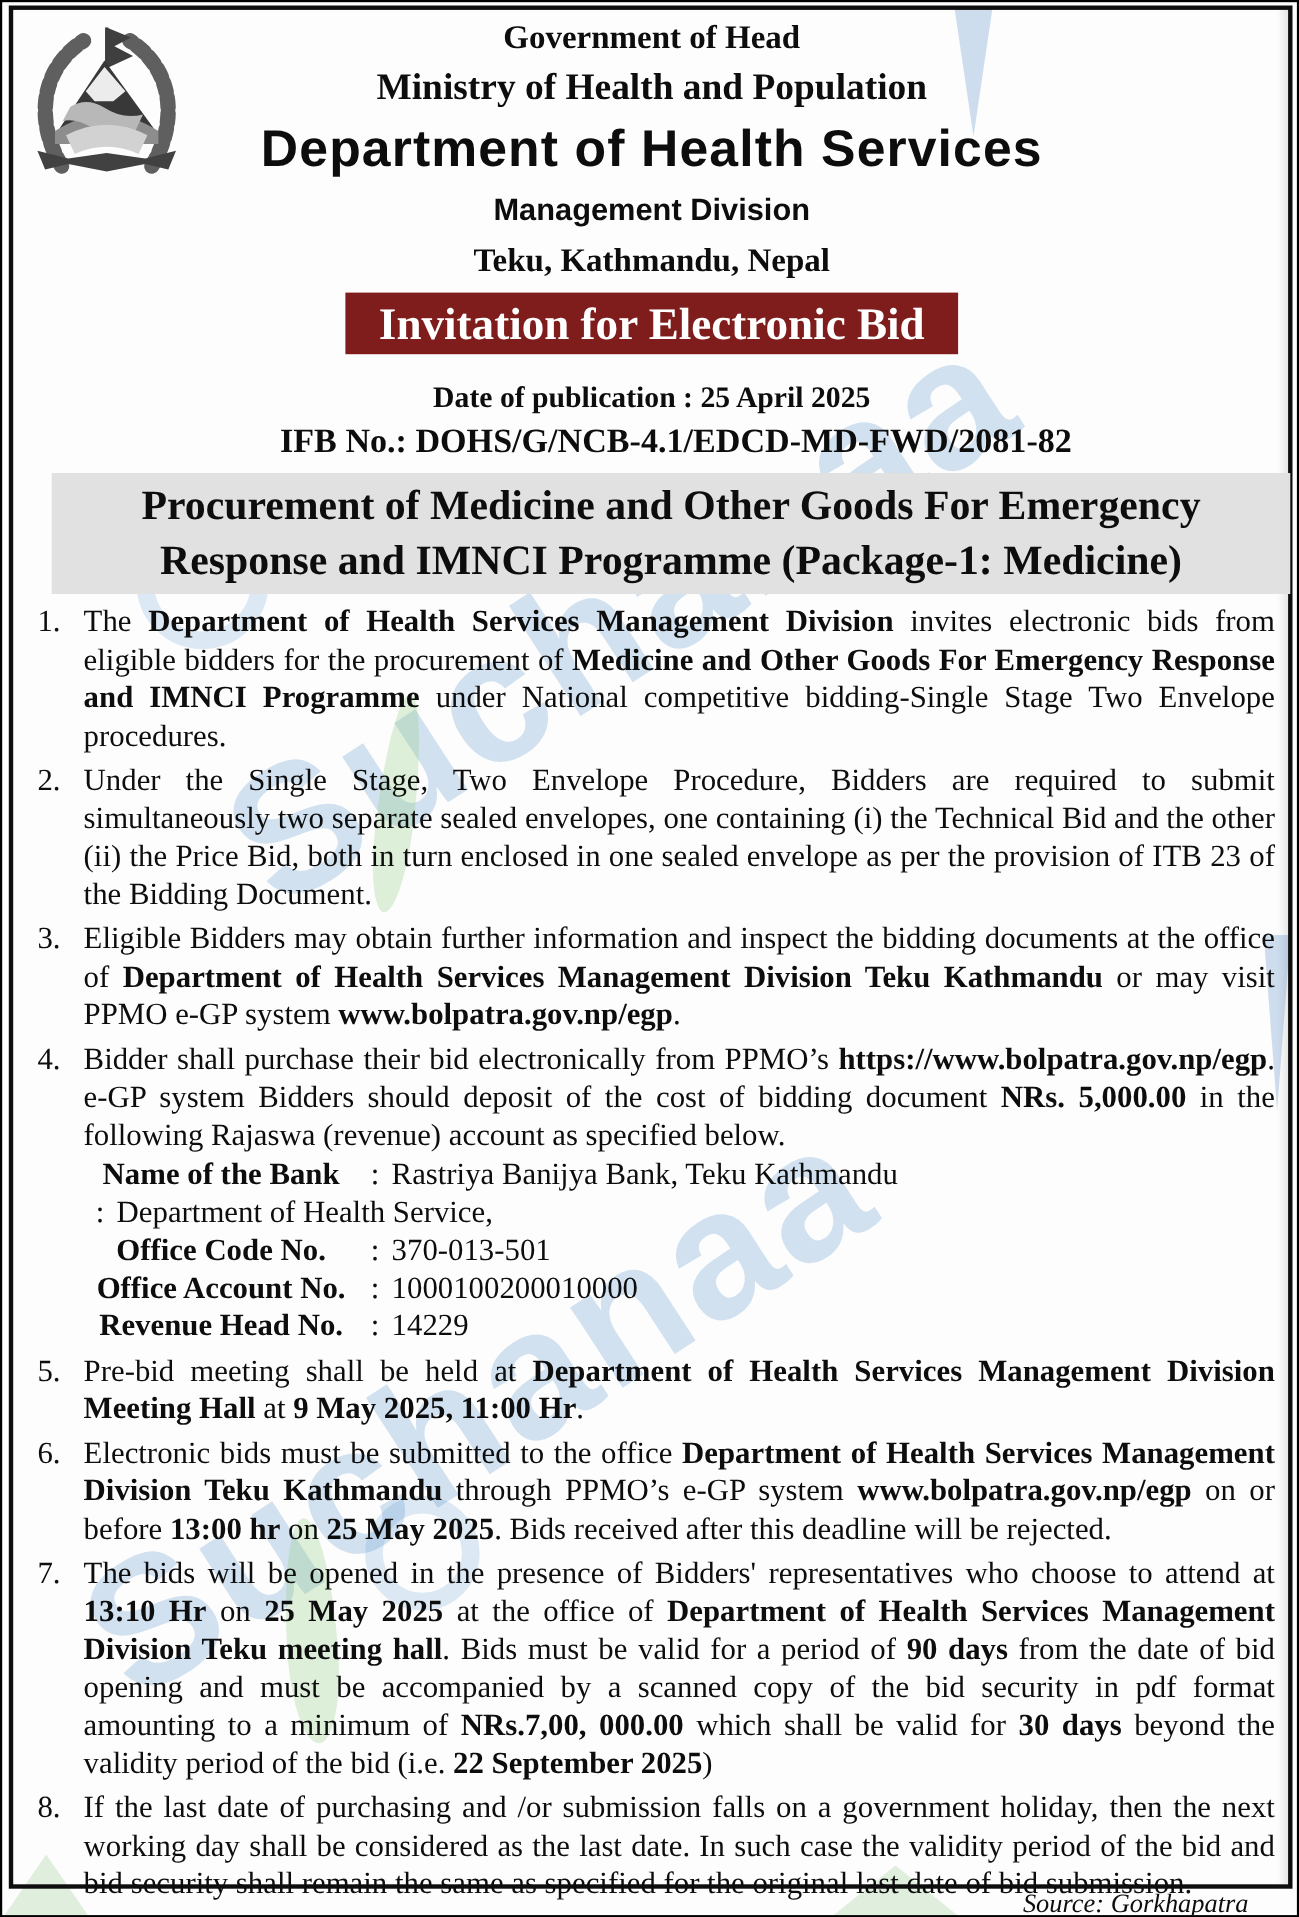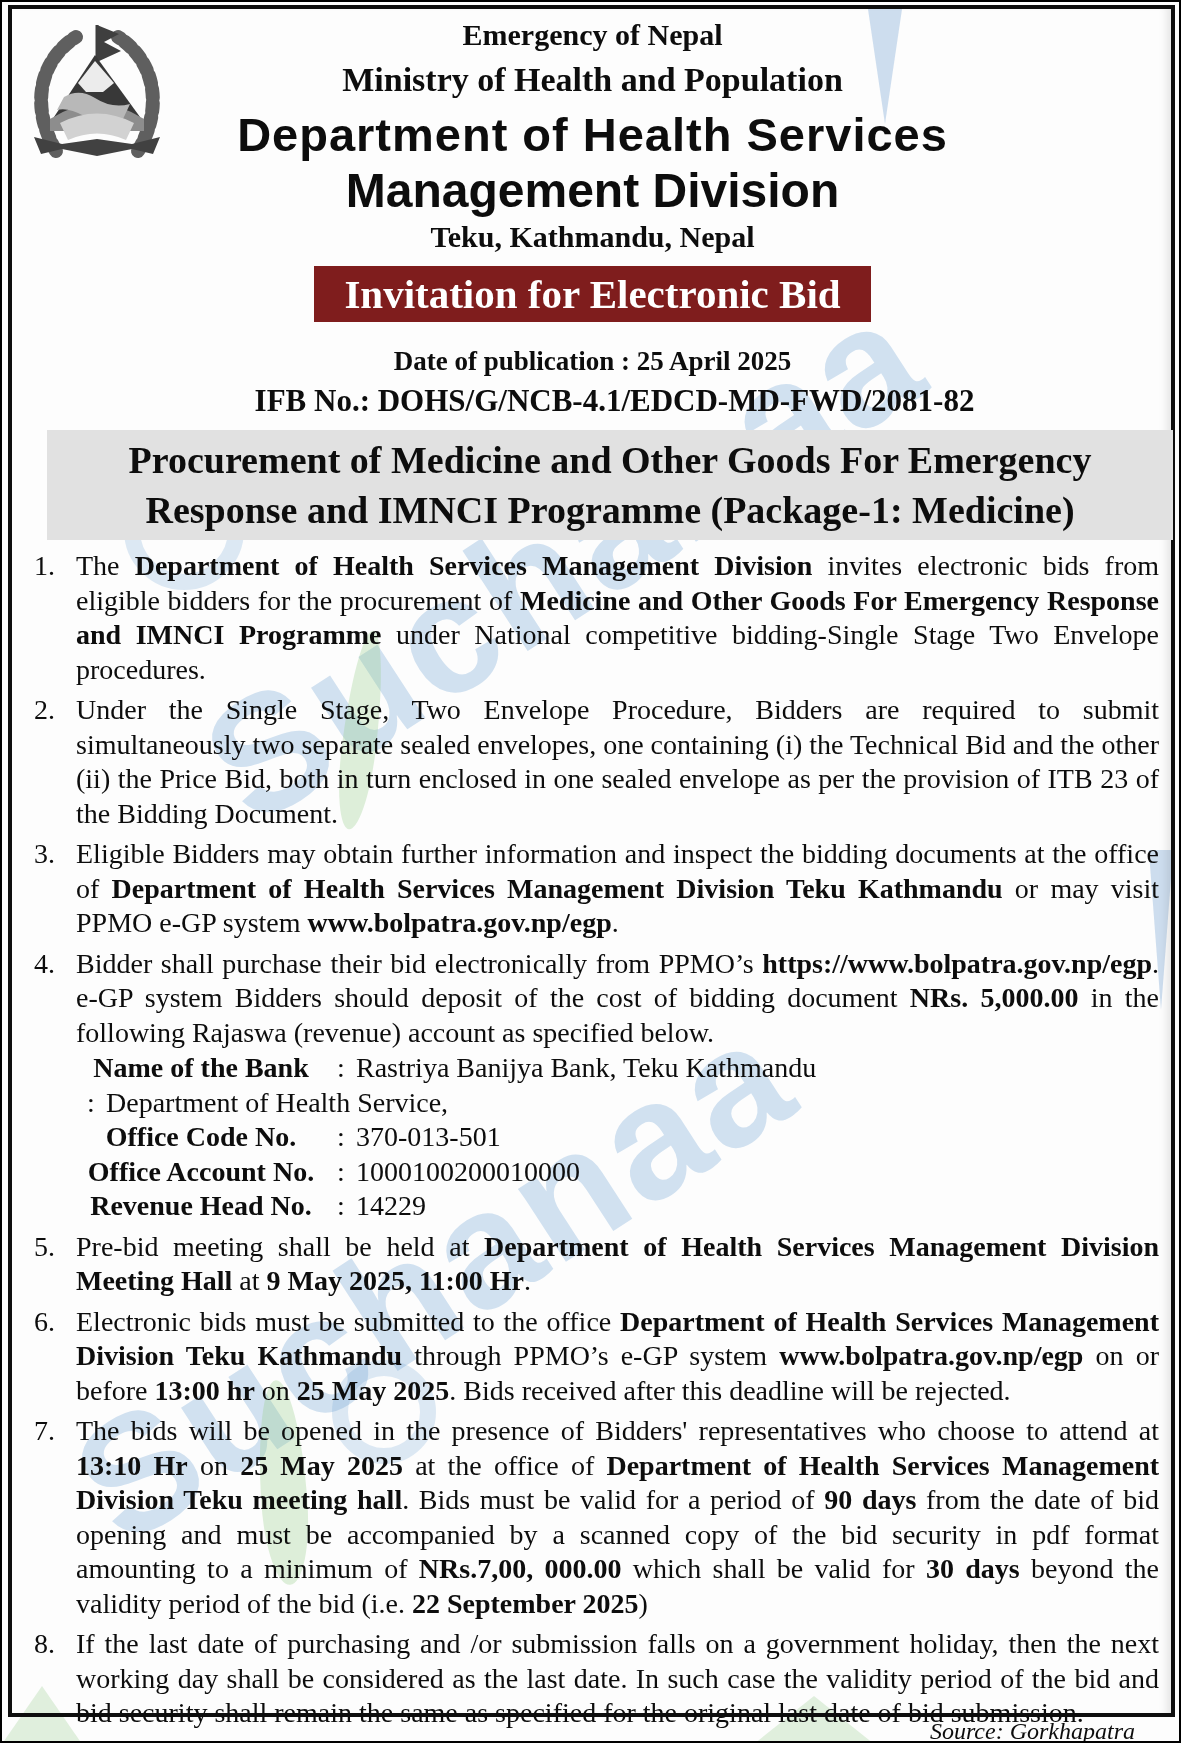--- a/index.html
+++ b/index.html
@@ -27,21 +27,21 @@
   .wm-ring { position:absolute; border-radius:50%; border:16px solid rgba(105,160,210,0.22); }
   .wm-leaf { position:absolute; background:rgba(150,205,135,0.30); border-radius:50% 50% 50% 50% / 60% 60% 40% 40%; }
   .wm-tri  { position:absolute; background:rgba(165,195,225,0.55); clip-path:polygon(12% 0, 88% 0, 50% 100%); }
   .wm-tri-up { position:absolute; background:rgba(160,210,150,0.30); clip-path:polygon(50% 0, 100% 100%, 0 100%); }
   
   .content { position:absolute; left:10px; top:7px; width:1161px; z-index:3; }
   .header { text-align:center; padding-top:6px; }
   .h-gov      { font-weight:bold; font-size:30px; line-height:40px; }
   .h-ministry { font-weight:bold; font-size:34px; line-height:50px; }
   .h-dept     { font-family:"Liberation Sans", sans-serif; font-weight:bold; font-size:47px; line-height:60px; letter-spacing:1px; }
-  .h-division { font-family:"Liberation Sans", sans-serif; font-weight:bold; font-size:48px; line-height:52px; }
+  .h-division { font-family:"Liberation Sans", sans-serif; font-weight:bold; font-size:28px; line-height:52px; }
   .h-address  { font-weight:bold; font-size:30px; line-height:40px; }
   .banner {
     display:inline-block; background:#7f1d1d; color:#ffffff;
     font-weight:bold; font-size:41px; line-height:48px;
     padding:4px 30px; margin-top:9px;
   }
   .pub-date { font-weight:bold; font-size:27px; line-height:38px; margin-top:20px; }
   .ifb-no   { font-weight:bold; font-size:31px; line-height:42px;padding-left:44px; }
   .title-band {
     background:#e1e1e1; margin-top:8px; padding:5px 26px;
@@ -98,21 +98,21 @@
         <polygon points="28,100 69,38 114,100" fill="#383838"></polygon>
         <polygon points="52,66 69,44 88,66 77,75 60,75" fill="#ececec"></polygon>
         <path d="M24,102 Q71,72 118,102 L118,114 L24,114 Z" fill="#8d8d8d"></path>
         <path d="M38,80 q15,-9 31,1 q17,11 35,6 l-7,15 q-21,8 -39,-3 q-16,-9 -27,-6 z" fill="#b8b8b8"></path>
         <path d="M34,106 q37,-19 74,0 l-8,17 q-29,-13 -58,0 z" fill="#d2d2d2"></path>
         <path d="M8,120 l28,7 l35,-5 l35,5 l28,-7 l-7,17 l-21,-5 l-35,7 l-35,-7 l-21,5 z" fill="#414141"></path>
       </svg>
     </div>
 
     <div class="header">
-      <div class="h-gov">Emergency of Nepal</div>
+      <div class="h-gov">Government of Head</div>
       <div class="h-ministry">Ministry of Health and Population</div>
       <div class="h-dept">Department of Health Services</div>
       <div class="h-division">Management Division</div>
       <div class="h-address">Teku, Kathmandu, Nepal</div>
       <div>
         <span class="banner">Invitation for Electronic Bid</span>
       </div>
       <div class="pub-date">Date of publication : 25 April 2025</div>
       <div class="ifb-no">IFB No.: DOHS/G/NCB-4.1/EDCD-MD-FWD/2081-82</div>
     </div>

